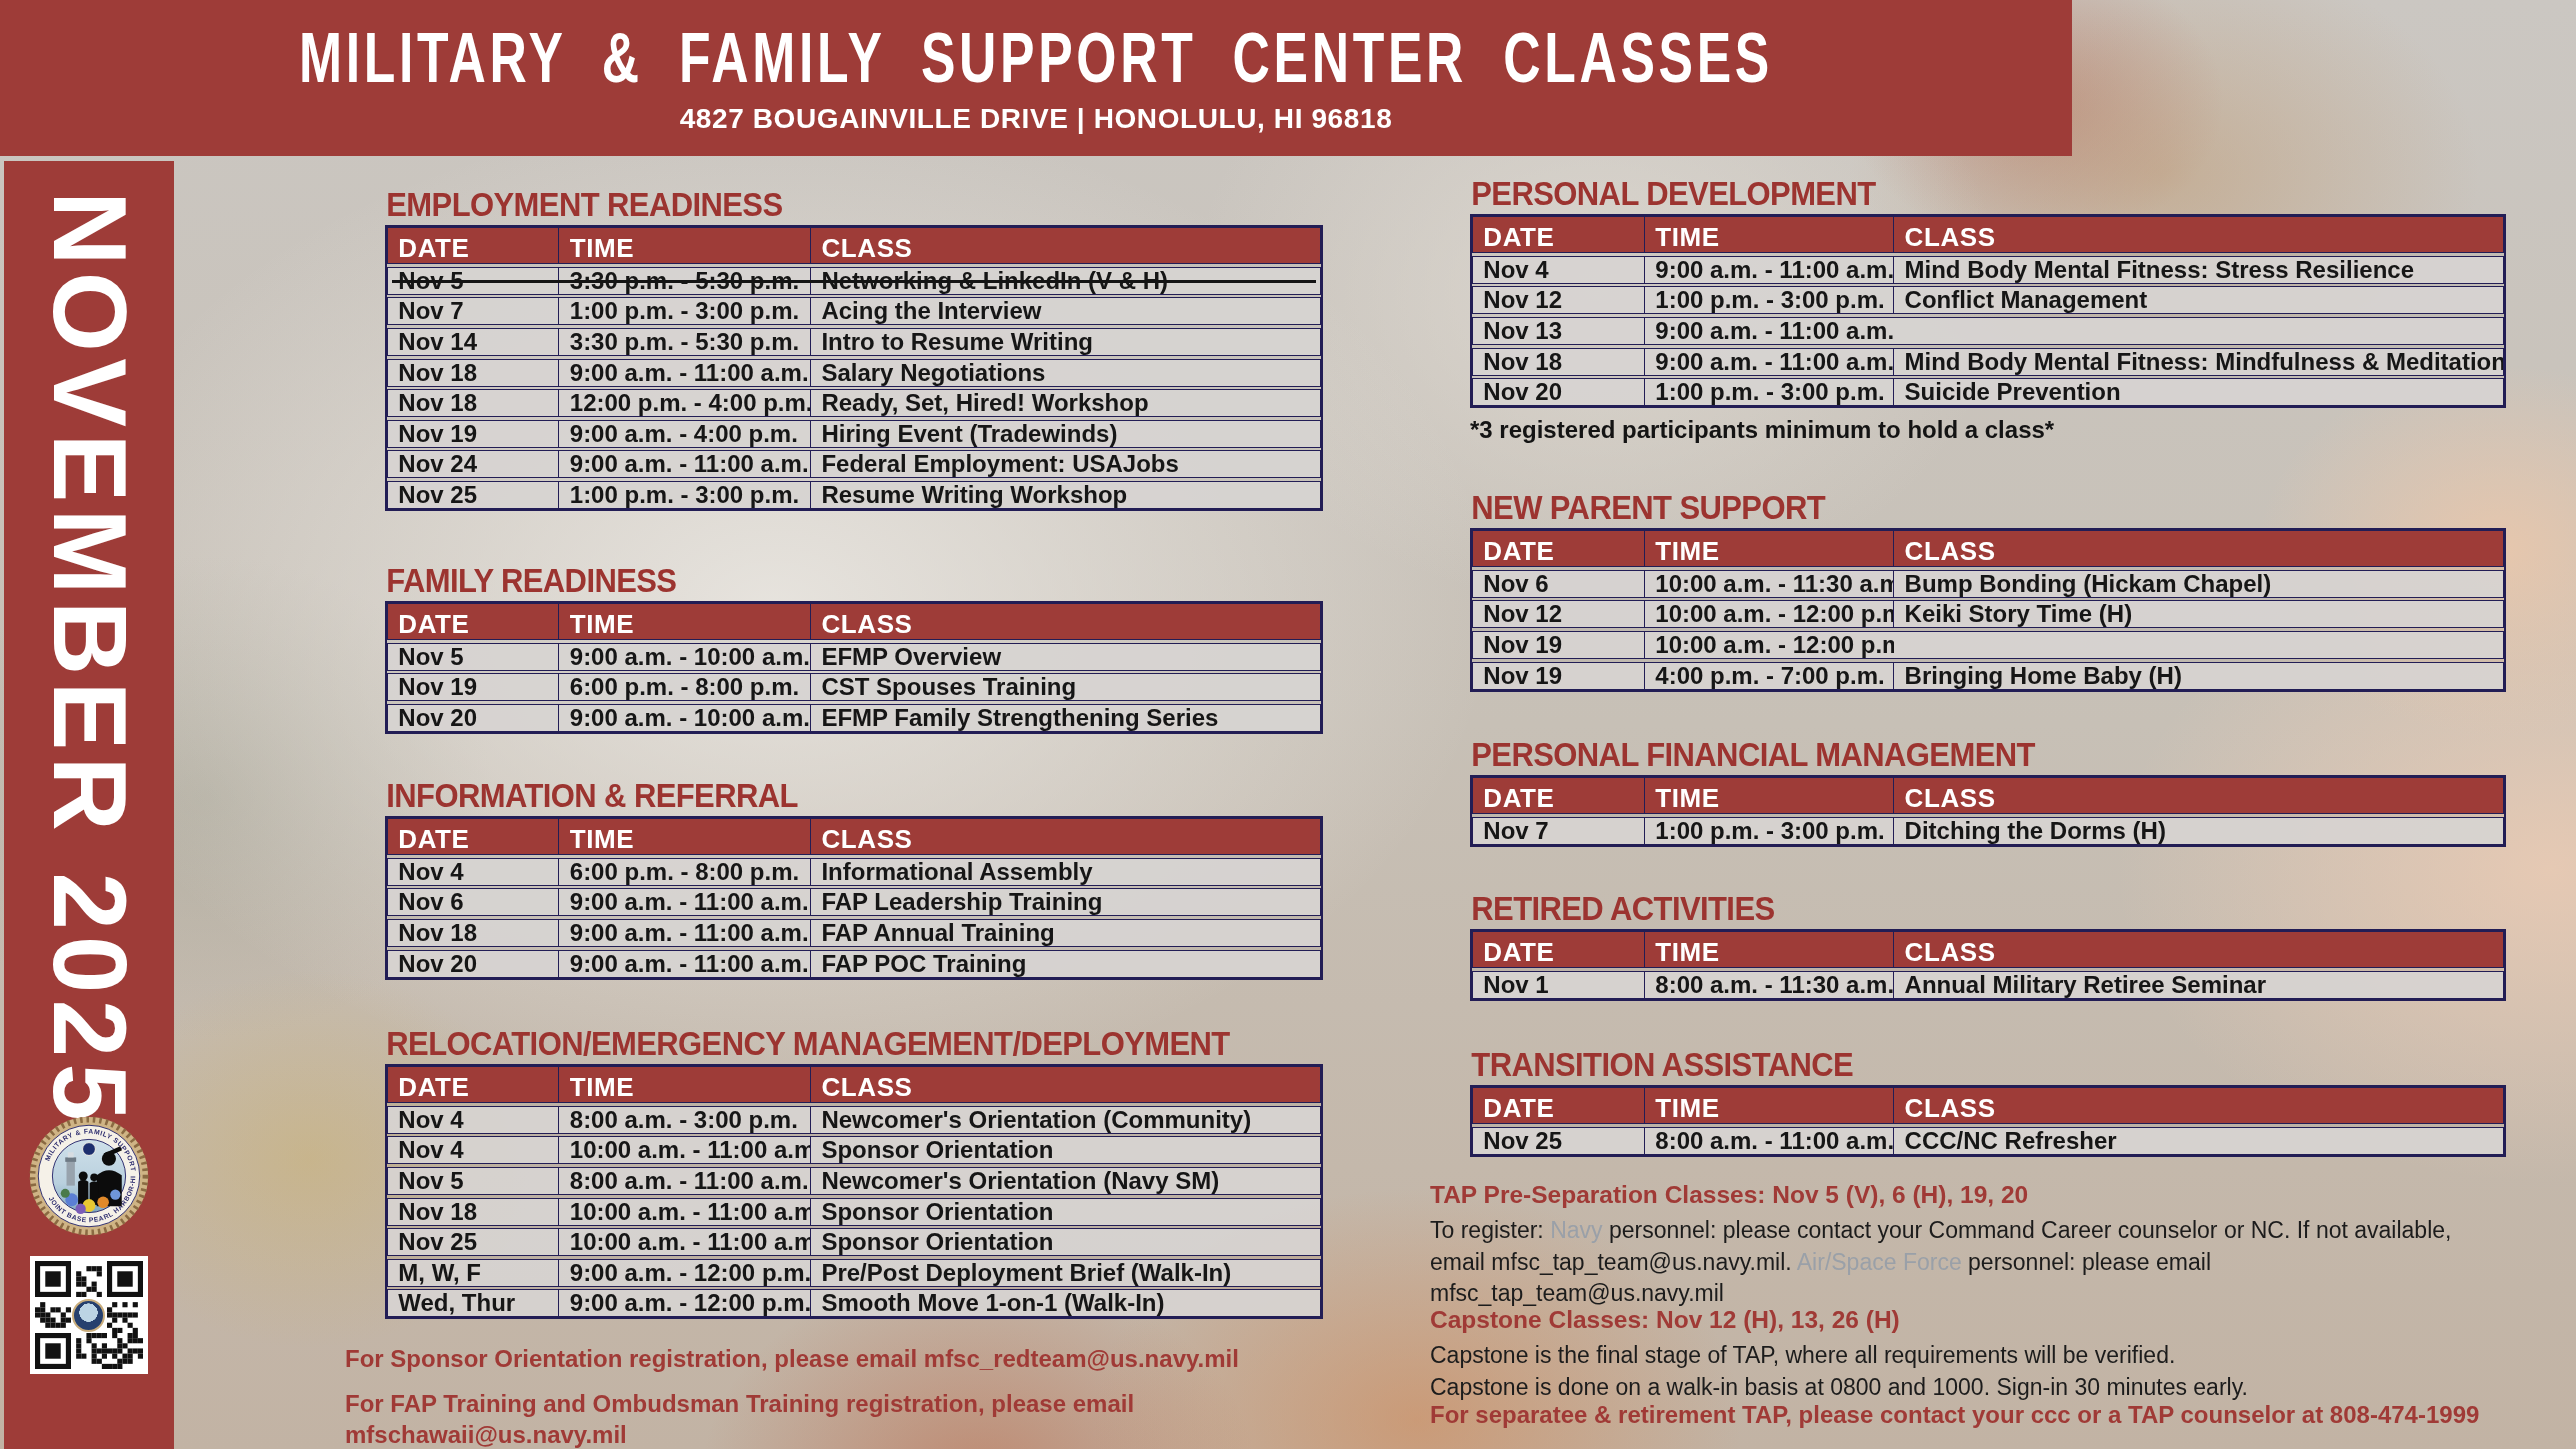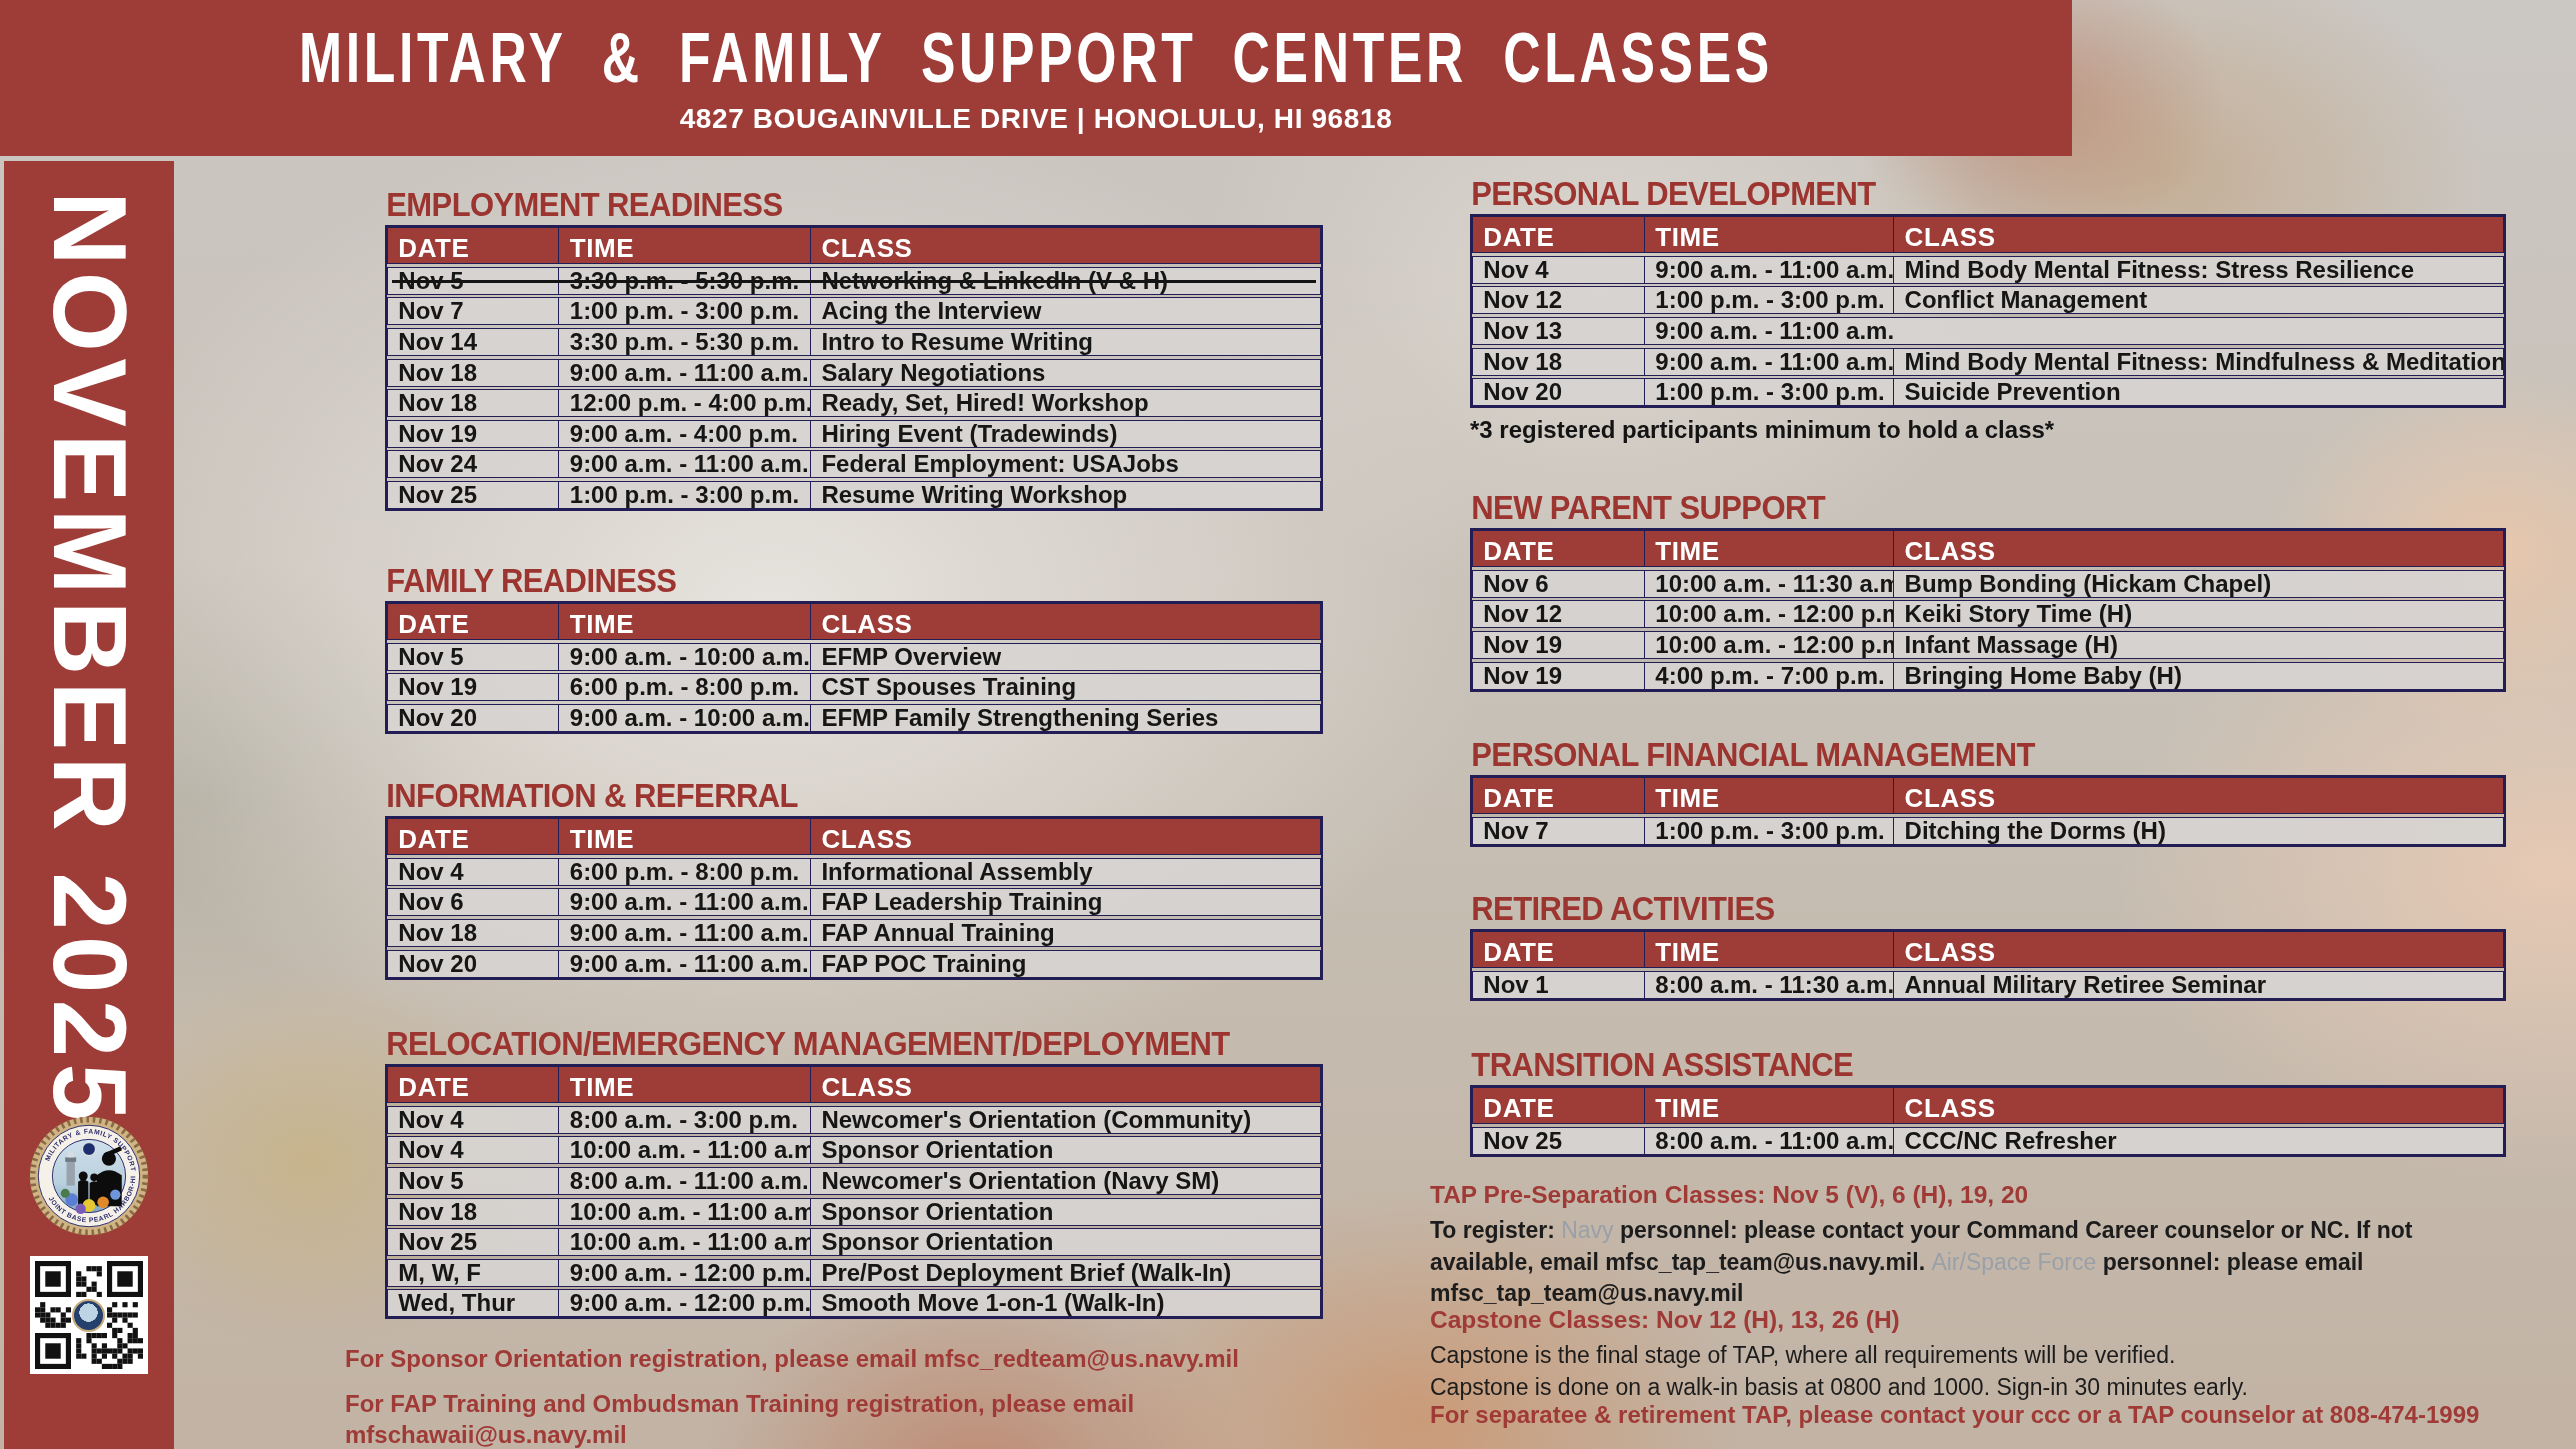--- a/index.html
+++ b/index.html
@@ -67,21 +67,21 @@
 
   .pd-note{margin-top:7.7px;font-size:24px;font-weight:bold;color:#141414;white-space:nowrap;}
 
   
   .rednote{position:absolute;font-weight:bold;color:#a03a36;font-size:24px;line-height:1.3;}
   #fn-sponsor{left:345px;top:1343px;white-space:nowrap;}
   #fn-fap{left:345px;top:1388px;width:831px;}
   #tap{position:absolute;left:1430px;top:1181px;width:1028px;}
   .tap-heading{font-size:24.5px;font-weight:bold;color:#a03a36;margin-bottom:6.4px;white-space:nowrap;}
   .tap-body{font-size:23px;color:#1c1c1c;line-height:1.36;}
-  .seg-black{color:#1c1c1c;font-weight:bold;} .seg-gray{color:#9aa0a8;}
+  .seg-black{color:#1c1c1c;} .seg-gray{color:#9aa0a8;}
   #capstone{position:absolute;left:1430px;top:1306px;}
   .cap-line{font-size:23px;color:#1c1c1c;line-height:1.36;white-space:nowrap;}
   #separatee{left:1430px;top:1399px;font-size:24px;white-space:nowrap;}
 </style>
 </head>
 <body>
 
 <div class="canvas">
 
   <div class="banner">
@@ -458,21 +458,20 @@
           <div class="tcell c2">Bump Bonding (Hickam Chapel)</div>
         </div>
         <div class="trow tdata">
           <div class="tcell c0">Nov 12</div>
           <div class="tcell c1">10:00 a.m. - 12:00 p.m.</div>
           <div class="tcell c2">Keiki Story Time (H)</div>
         </div>
         <div class="trow tdata">
           <div class="tcell c0">Nov 19</div>
           <div class="tcell c1">10:00 a.m. - 12:00 p.m.</div>
-          <div class="tcell c2">Infant Massage (H)</div>
         </div>
         <div class="trow tdata">
           <div class="tcell c0">Nov 19</div>
           <div class="tcell c1">4:00 p.m. - 7:00 p.m.</div>
           <div class="tcell c2">Bringing Home Baby (H)</div>
         </div>
       </div>
   </div>
 
   <div class="section col-right" id="sec-pfm">

